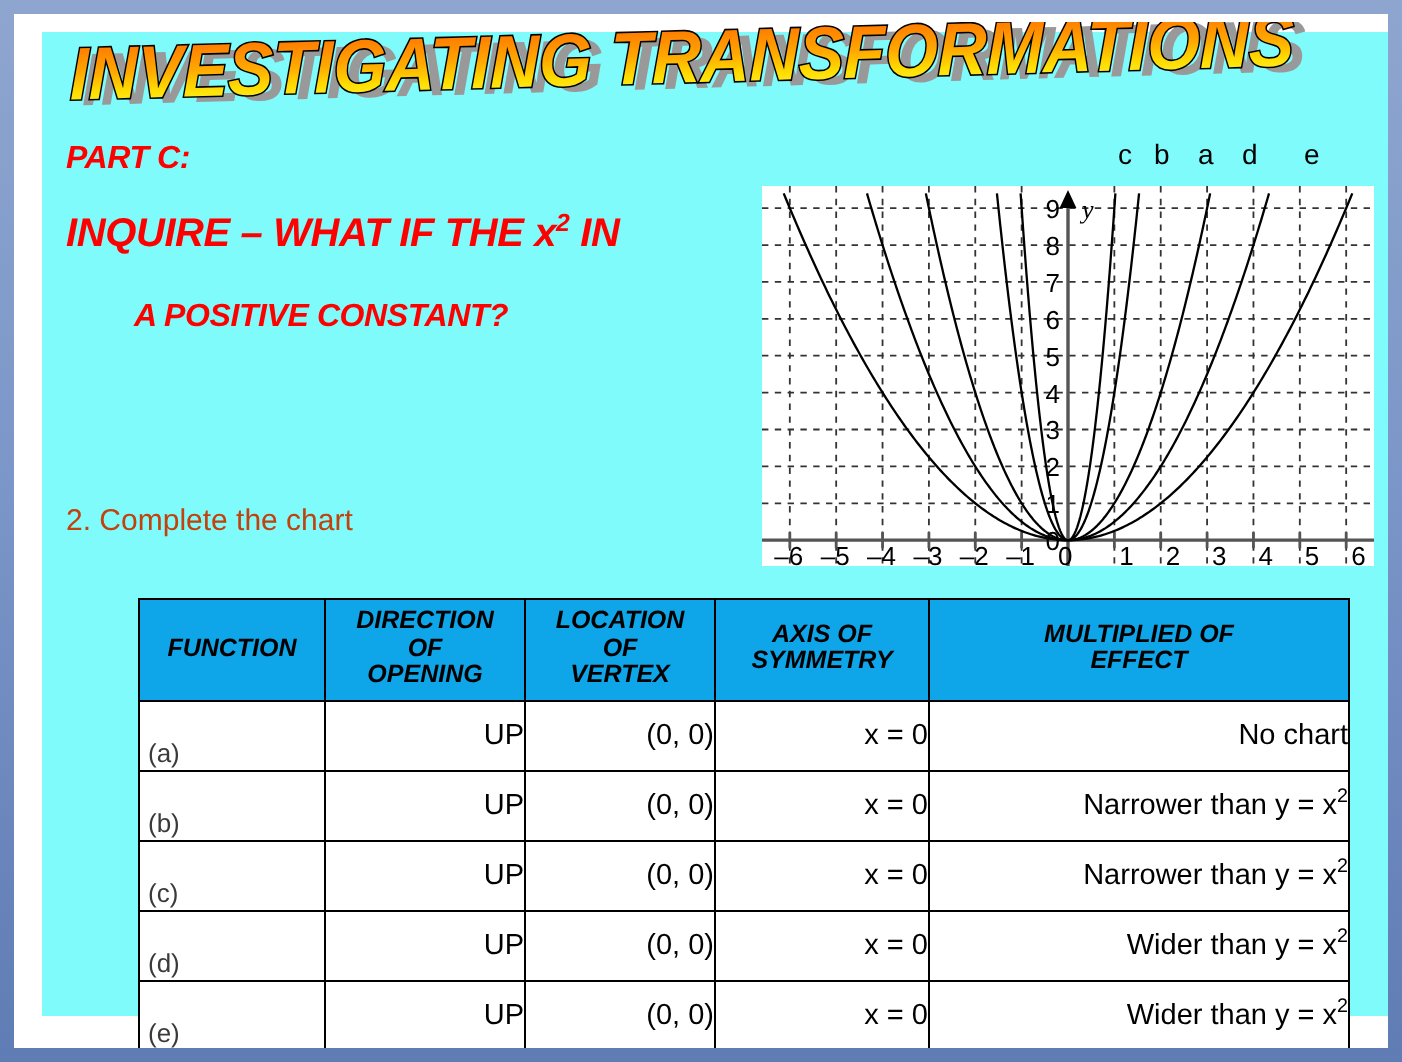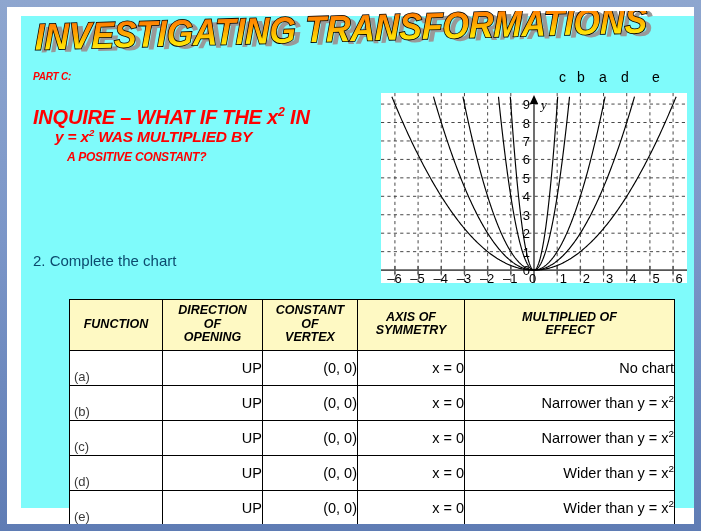--- a/index.html
+++ b/index.html
@@ -36,29 +36,29 @@
     z-index:6;pointer-events:none;
   }
   #title-art svg{display:block;}
 
   
   .redtext{
     position:absolute;color:#ff0000;font-weight:bold;font-style:italic;
     font-family:"Liberation Sans",sans-serif;letter-spacing:-0.2px;
     white-space:nowrap;
   }
-  #part-c{left:26px;top:64px;font-size:10px;}
+  #part-c{left:26px;top:64px;font-size:16px;}
   #inquire-l1{left:26px;top:99px;font-size:20px;}
   #inquire-l2{left:48px;top:121px;font-size:15.5px;}
-  #inquire-l3{left:60px;top:143px;font-size:12px;}
+  #inquire-l3{left:60px;top:143px;font-size:16px;}
   .redtext sup{font-size:0.62em;vertical-align:super;line-height:0;}
 
   
   #complete-chart{
-    position:absolute;left:26px;top:245px;font-size:15px;color:#0c4a6e;
+    position:absolute;left:26px;top:245px;font-size:15px;color:#c2410c;
     font-family:"Liberation Sans",sans-serif;white-space:nowrap;
   }
   .curve-label{
     position:absolute;top:62px;font-size:14px;color:#000000;
     font-family:"Liberation Sans",sans-serif;
   }
 
   
   #graph{
     position:absolute;left:374px;top:86px;width:306px;height:190px;
@@ -72,21 +72,21 @@
     border-collapse:collapse;
     background:#ffffff;
     table-layout:fixed;
   }
   #chart-table th,#chart-table td{
     border:1px solid #000000;
     padding:0;
     background:#ffffff;
   }
   #chart-table thead th{
-    background:#fef9c3;
+    background:#0ea5e9;
     font-family:"Liberation Sans",sans-serif;
     font-weight:bold;font-style:italic;
     font-size:12.5px;color:#000000;
     line-height:1.08;
     padding:4px 2px 5px 2px;
     text-align:center;vertical-align:middle;
     white-space:pre-line;
   }
   #chart-table tbody td{
     height:33px;
@@ -133,21 +133,20 @@
           <text id="wa-shadow" x="14" y="42" font-family="'Liberation Sans',sans-serif" font-size="37" font-weight="bold" font-style="italic" fill="#999999" transform="skewY(-1.6)" textLength="612" lengthAdjust="spacingAndGlyphs">INVESTIGATING TRANSFORMATIONS</text>
           <text id="wa-main" x="8" y="39" font-family="'Liberation Sans',sans-serif" font-size="37" font-weight="bold" font-style="italic" fill="url(#wa)" stroke="#000000" stroke-width="1.6" paint-order="stroke" transform="skewY(-1.6)" textLength="612" lengthAdjust="spacingAndGlyphs">INVESTIGATING TRANSFORMATIONS</text>
         </g>
       </svg>
     </div>
 
     <div class="redtext" id="part-c">PART C:</div>
 
     <div class="redtext" id="inquire-l1"><span>INQUIRE – WHAT IF THE x</span><sup>2</sup><span> IN</span></div>
 
-    <div class="redtext" id="inquire-l2"><span>y = x</span><sup>2</sup><span> WAS MULTIPLIED BY</span></div>
 
     <div class="redtext" id="inquire-l3">A POSITIVE CONSTANT?</div>
 
     <div id="complete-chart">2. Complete the chart</div>
 
     <div id="curve-labels-wrap">
         <div class="curve-label" style="left: 552px;">c</div>
         <div class="curve-label" style="left: 570px;">b</div>
         <div class="curve-label" style="left: 592px;">a</div>
         <div class="curve-label" style="left: 614px;">d</div>
@@ -231,21 +230,21 @@
           <col class="col-loc">
         <col class="col-axis">
           <col class="col-desc">
       </colgroup>
       <thead>
         <tr>
           <th>FUNCTION</th>
           <th>DIRECTION
 OF
 OPENING</th>
-          <th>CONSTANT
+          <th>LOCATION
 OF
 VERTEX</th>
           <th>AXIS OF
 SYMMETRY</th>
           <th>MULTIPLIED OF
 EFFECT</th>
         </tr>
       </thead>
       <tbody id="chart-table-body">
           <tr>

